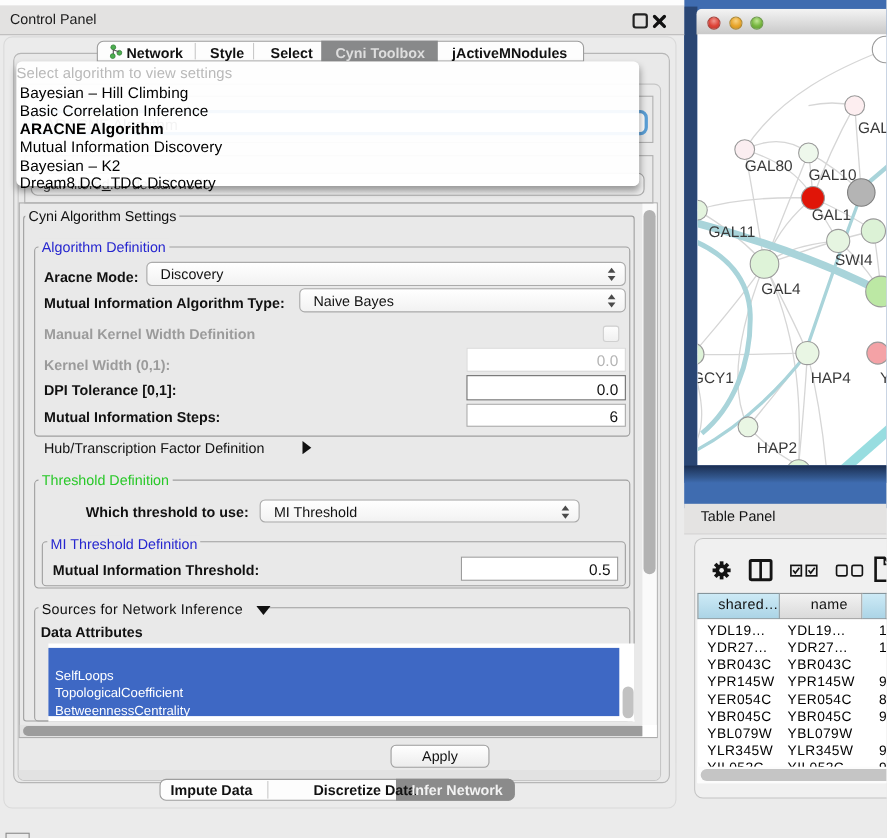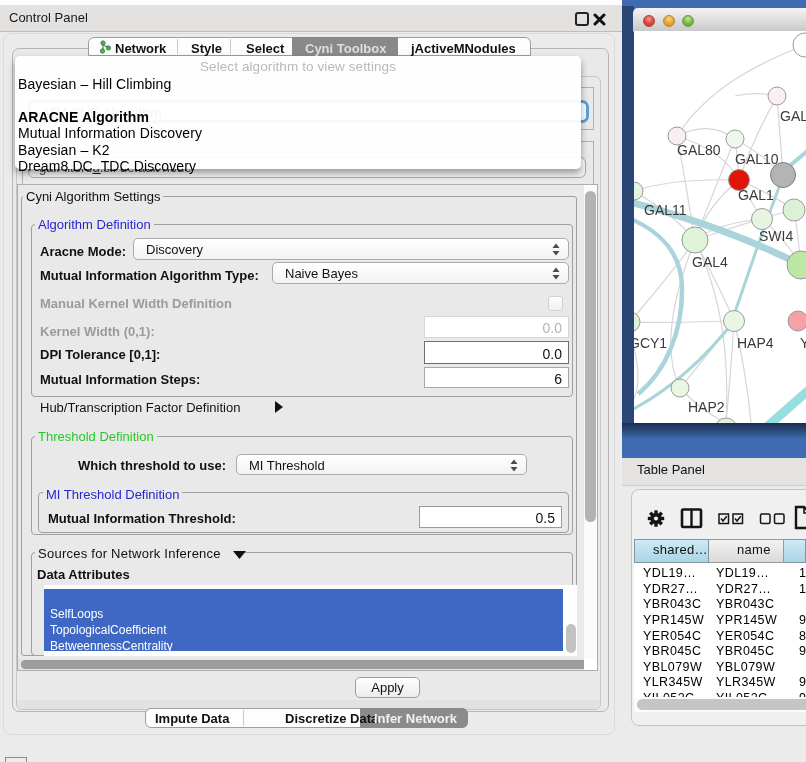--- a/index.html
+++ b/index.html
@@ -305,21 +305,21 @@
   </svg>
 <div class="lbl" style="left:37px;top:567px;">Data Attributes</div>
 <div class="abs" style="left:44px;top:585px;width:533px;height:71px;background:#fff;"></div>
 <div class="abs" style="left:44px;top:589px;width:519px;height:62px;background:#3e68c4;color:#fff;font-size:12px;">
   <div style="padding:1px 0 0 6px;margin-top:17px;">SelfLoops</div>
   <div style="padding:2px 0 0 6px;">TopologicalCoefficient</div>
   <div style="padding:2px 0 0 6px;">BetweennessCentrality</div>
 </div>
 <div class="abs" style="left:566px;top:624px;width:10px;height:29px;background:#c2c2c2;border-radius:5px;"></div>
 
-<div class="abs" style="left:355px;top:677px;width:65px;height:21px;background:linear-gradient(#ffffff,#ececec);border:1px solid #9f9f9f;border-radius:5px;box-sizing:border-box;text-align:center;font-size:13px;line-height:20px;color:#111;">Apply</div>
+<div class="abs" style="left:355px;top:677px;width:90px;height:21px;background:linear-gradient(#ffffff,#ececec);border:1px solid #9f9f9f;border-radius:5px;box-sizing:border-box;text-align:center;font-size:13px;line-height:20px;color:#111;">Apply</div>
 
 <div class="abs" style="left:145px;top:708px;width:323px;height:20px;background:#fdfdfd;border:1px solid #9d9d9d;border-radius:6px;box-sizing:border-box;"></div>
 <div class="abs" style="left:360px;top:708px;width:108px;height:20px;background:#8b8b8b;border-radius:0 6px 6px 0;"></div>
 <div class="abs" style="left:155px;top:711px;font-size:13px;font-weight:bold;color:#111;">Impute Data</div>
 <div class="abs" style="left:243px;top:710px;width:1px;height:16px;background:#c9c9c9;"></div>
 <div class="abs" style="left:253px;top:711px;font-size:13px;font-weight:bold;color:#111;padding-left:32px;">Discretize Data</div>
 <div class="abs" style="left:374px;top:711px;font-size:13px;font-weight:bold;color:#f2f2f2;">Infer Network</div>
 
 <div class="abs" style="left:5px;top:757px;width:20px;height:14px;background:#ececec;border:1.5px solid #8a8a8a;"></div>
 
@@ -327,19 +327,20 @@
 <div class="abs" style="left:28px;top:100px;width:561px;height:23px;background:#fff;border:3px solid #5b9fd6;border-radius:7px;box-sizing:border-box;">
   <div class="abs" style="left:10px;top:2px;font-size:14px;color:#333;">ARACNE Algorithm</div>
   </div>
 <div class="abs" style="left:22px;top:141px;width:572px;height:44px;border:1px solid #b0b0b0;box-sizing:border-box;"></div>
 <div class="abs" style="left:28px;top:157px;width:558px;height:21px;background:linear-gradient(#fff,#eee);border:1px solid #aaa;border-radius:6px;box-sizing:border-box;">
   <div class="abs" style="left:10px;top:2px;font-size:13px;color:#444;">galFiltered.sif default node</div>
   </div>
 
 <div class="abs" style="left:15px;top:56px;width:566px;height:113px;background:rgba(255,255,255,0.94);border-radius:5px;
      box-shadow:0 4px 7px rgba(0,0,0,0.38);font-size:14px;color:#000;letter-spacing:0.1px;">
-  <div class="abs" style="left:0;top:3px;width:566px;text-align:center;color:#b9b9b9;font-size:13.5px;">Select algorithm to view settings</div>
+  <div class="abs" style="left:0;top:3px;width:566px;color:#b9b9b9;font-size:13.5px;">Select algorithm to view settings</div>
   <div class="abs" style="left:3px;top:19.5px;">Bayesian – Hill Climbing</div>
+  <div class="abs" style="left:3px;top:36px;">Basic Correlation Inference</div>
   <div class="abs b" style="left:3px;top:52.5px;">ARACNE Algorithm</div>
   <div class="abs" style="left:3px;top:69px;">Mutual Information Discovery</div>
   <div class="abs" style="left:3px;top:85.5px;">Bayesian – K2</div>
   <div class="abs" style="left:3px;top:101.5px;">Dream8 DC_TDC Discovery</div>
 </div>
 
 </body></html>

